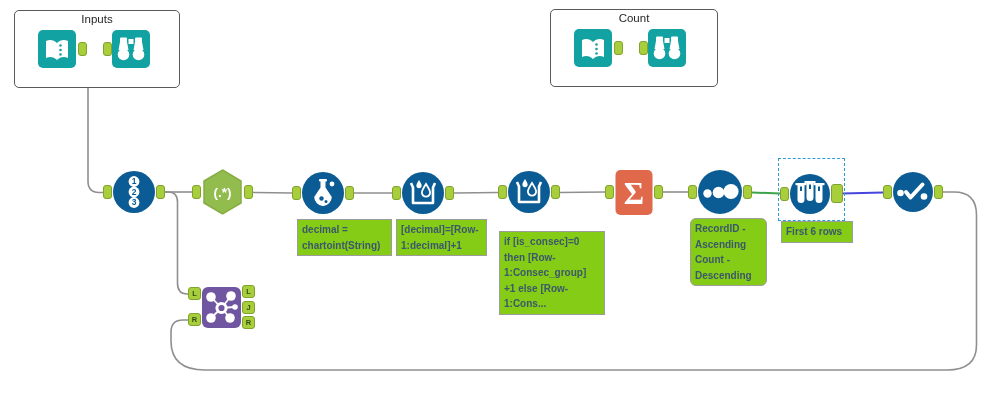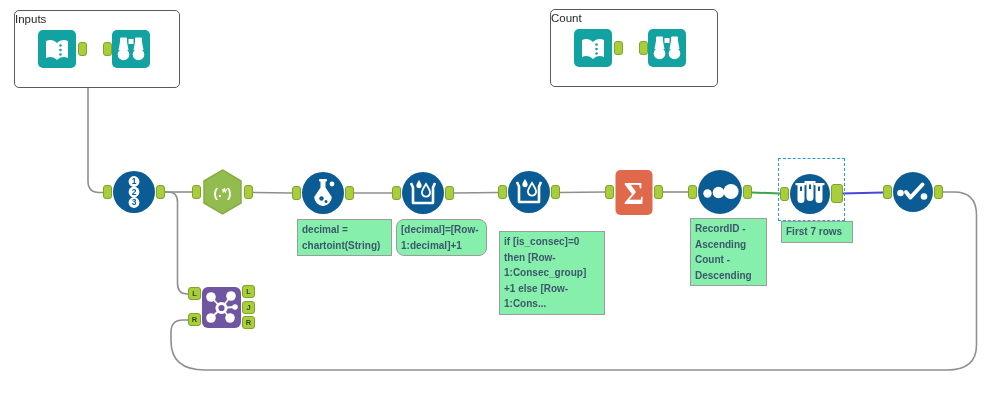--- a/index.html
+++ b/index.html
@@ -1,28 +1,28 @@
 <!DOCTYPE html>
 <html><head>
 <meta charset="utf-8">
 <style>
   html,body{margin:0;padding:0;background:#fff;}
   #canvas{position:relative;width:998px;height:406px;background:#ffffff;overflow:hidden;
           font-family:"Liberation Sans",sans-serif;}
   .container-box{position:absolute;background:#fff;border:1.6px solid #595959;border-radius:5px;}
-  .container-title{position:absolute;top:2px;left:0;right:0;text-align:left;
+  .container-title{position:absolute;top:2px;left:0;right:0;text-align:center;
                    font-size:11.5px;color:#262626;}
   .tool{position:absolute;}
   .anchor{position:absolute;width:9px;height:14px;background:#A8CE3C;
           border:1px solid #7FA32C;border-radius:3px;box-sizing:border-box;}
   .anchor.big{width:12px;height:19px;}
   .janchor{position:absolute;width:13px;height:13px;background:#A8CE3C;
            border:1px solid #7FA32C;border-radius:3px;box-sizing:border-box;
            font-size:7.5px;font-weight:bold;color:#2E4D12;text-align:center;line-height:11px;}
-  .ann{position:absolute;background:#86efac;border:1px solid #9C9C9C;color:#3C586C;
+  .ann{position:absolute;background:#84cc16;border:1px solid #9C9C9C;color:#3C586C;
        font-size:10px;font-weight:bold;line-height:1.55;padding:2px 4px;
        white-space:pre-line;box-sizing:border-box;}
   .selection{position:absolute;border:1.6px dashed #2E9BD6;background:transparent;}
   #wires{position:absolute;left:0;top:0;width:998px;height:406px;}
   svg{display:block;}
 </style>
 </head>
 <body>
 
 <div id="canvas">
@@ -227,26 +227,26 @@
       <circle cx="28" cy="31" r="4.8" fill="#fff"></circle>
       <circle cx="33" cy="20" r="2.8" fill="#fff"></circle>
     </svg>
   </div>
   <div class="janchor" style="left:242px;top:285px;">L</div>
   <div class="janchor" style="left:242px;top:300.5px;">J</div>
   <div class="janchor" style="left:242px;top:316px;">R</div>
 
   <div class="ann" style="left:297px;top:219px;width:95px;">decimal =
 chartoint(String)</div>
-  <div class="ann" style="left:396px;top:219px;width:91px;border-radius:8px;">[decimal]=[Row-
+  <div class="ann" style="left:396px;top:219px;width:91px;">[decimal]=[Row-
 1:decimal]+1</div>
   <div class="ann" style="left:499px;top:219px;width:106px;margin-top:12px;">if [is_consec]=0
 then [Row-
 1:Consec_group]
 +1 else [Row-
 1:Cons...</div>
-  <div class="ann" style="left:690px;top:218px;width:77px;">RecordID -
+  <div class="ann" style="left:690px;top:218px;width:77px;border-radius:6px;">RecordID -
 Ascending
 Count -
 Descending</div>
-  <div class="ann" style="left:781px;top:221px;width:72px;">First 7 rows</div>
+  <div class="ann" style="left:781px;top:221px;width:72px;">First 6 rows</div>
 
 </div>
 
 </body></html>

